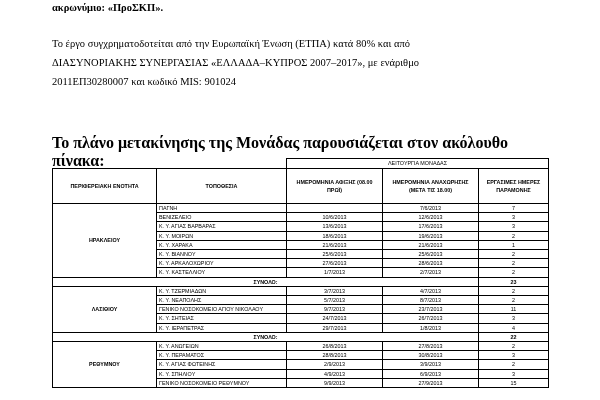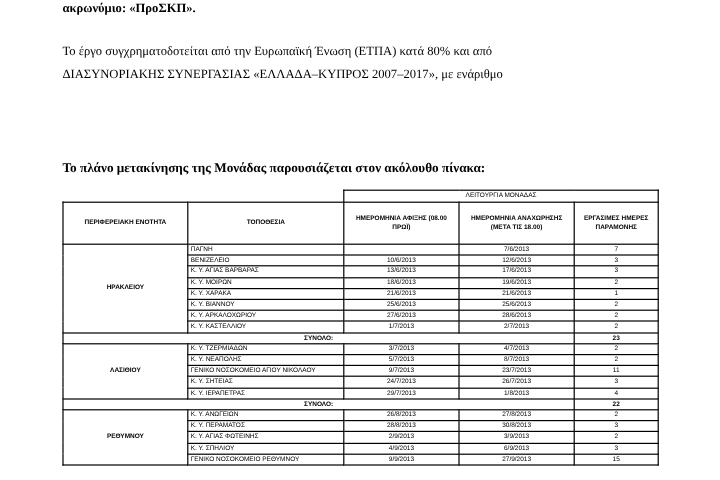--- a/index.html
+++ b/index.html
@@ -47,21 +47,21 @@
     font-size: 10.5px;
     line-height: 19px;
     white-space: nowrap;
   }
   .block-2 {
     position: absolute;
     left: 52px;
     top: 134px;
     width: 504px;
     font-weight: bold;
-    font-size: 11px;
+    font-size: 16px;
   }
 
   
   .tbl-wrap {
     position: absolute;
     left: 52px;
     top: 158px;
     width: 496px;
   }
   table.plan {
@@ -122,20 +122,21 @@
 </head>
 <body>
 
 <div class="page">
 
   <div class="top-line">ακρωνύμιο: «ΠροΣΚΠ».</div>
 
   <div class="block-1 para">
     <span class="ln">Το έργο συγχρηματοδοτείται    από την Ευρωπαϊκή Ένωση (ΕΤΠΑ) κατά 80% και από</span>
     <span class="ln">ΔΙΑΣΥΝΟΡΙΑΚΗΣ ΣΥΝΕΡΓΑΣΙΑΣ «ΕΛΛΑΔΑ–ΚΥΠΡΟΣ   2007–2017»,   με   ενάριθμο</span>
+    <span class="ln">2011ΕΠ30280007 και κωδικό MIS: 901024</span>
   </div>
 
   <div class="block-2">Το πλάνο μετακίνησης της Μονάδας παρουσιάζεται στον ακόλουθο πίνακα:</div>
 
   <div class="tbl-wrap">
     <table class="plan">
       <colgroup>
         <col style="width:104px">
         <col style="width:130px">
         <col style="width:96px">

